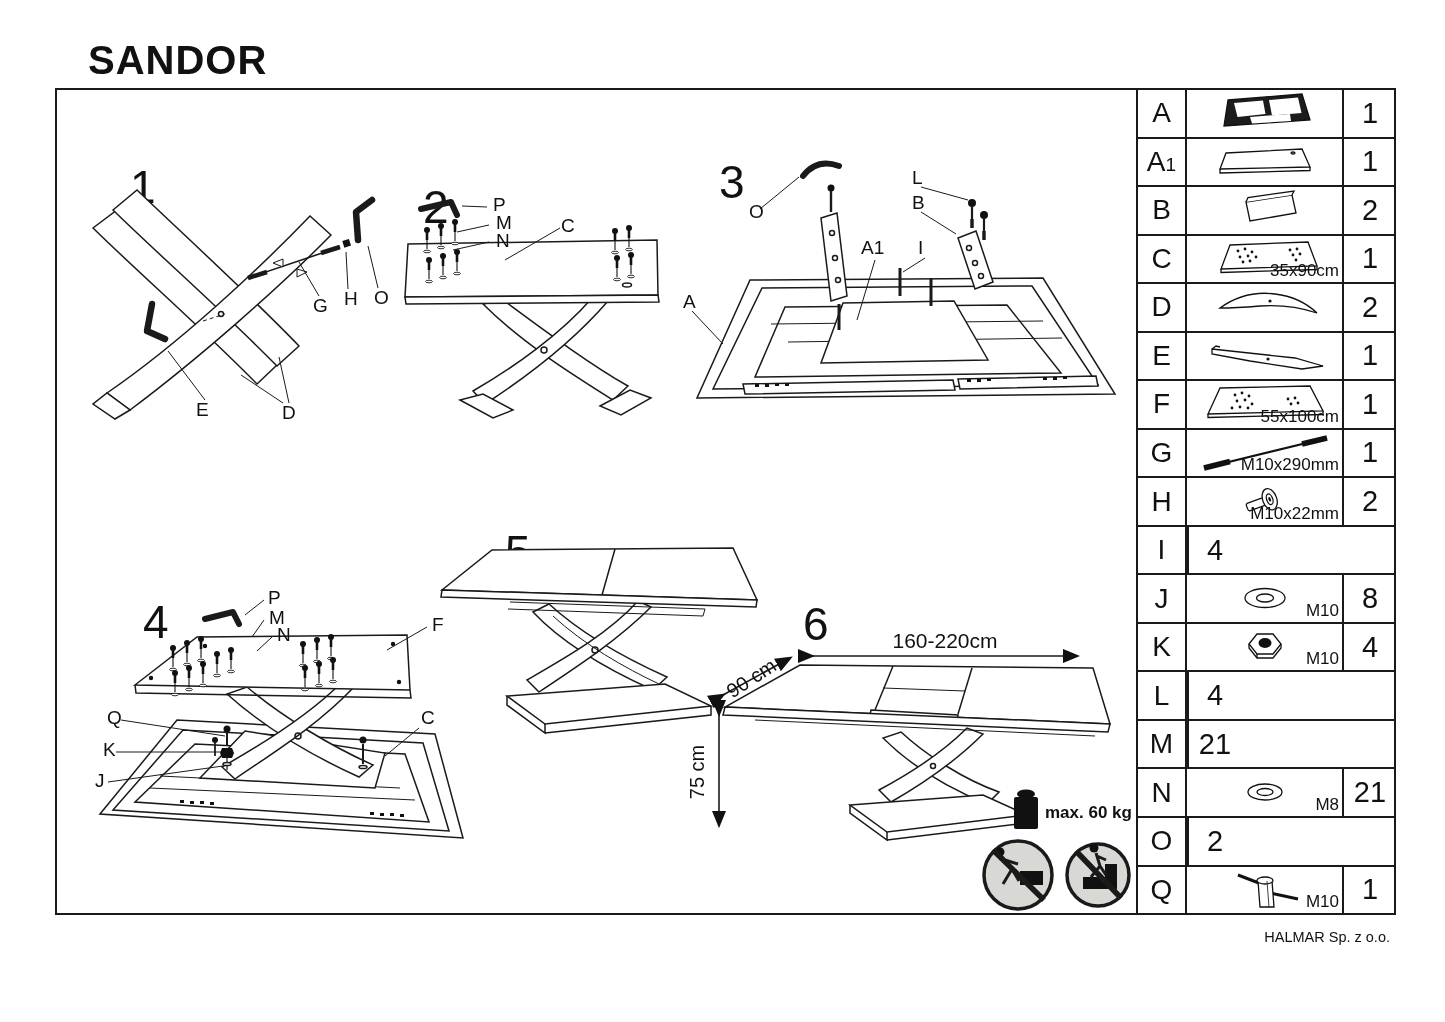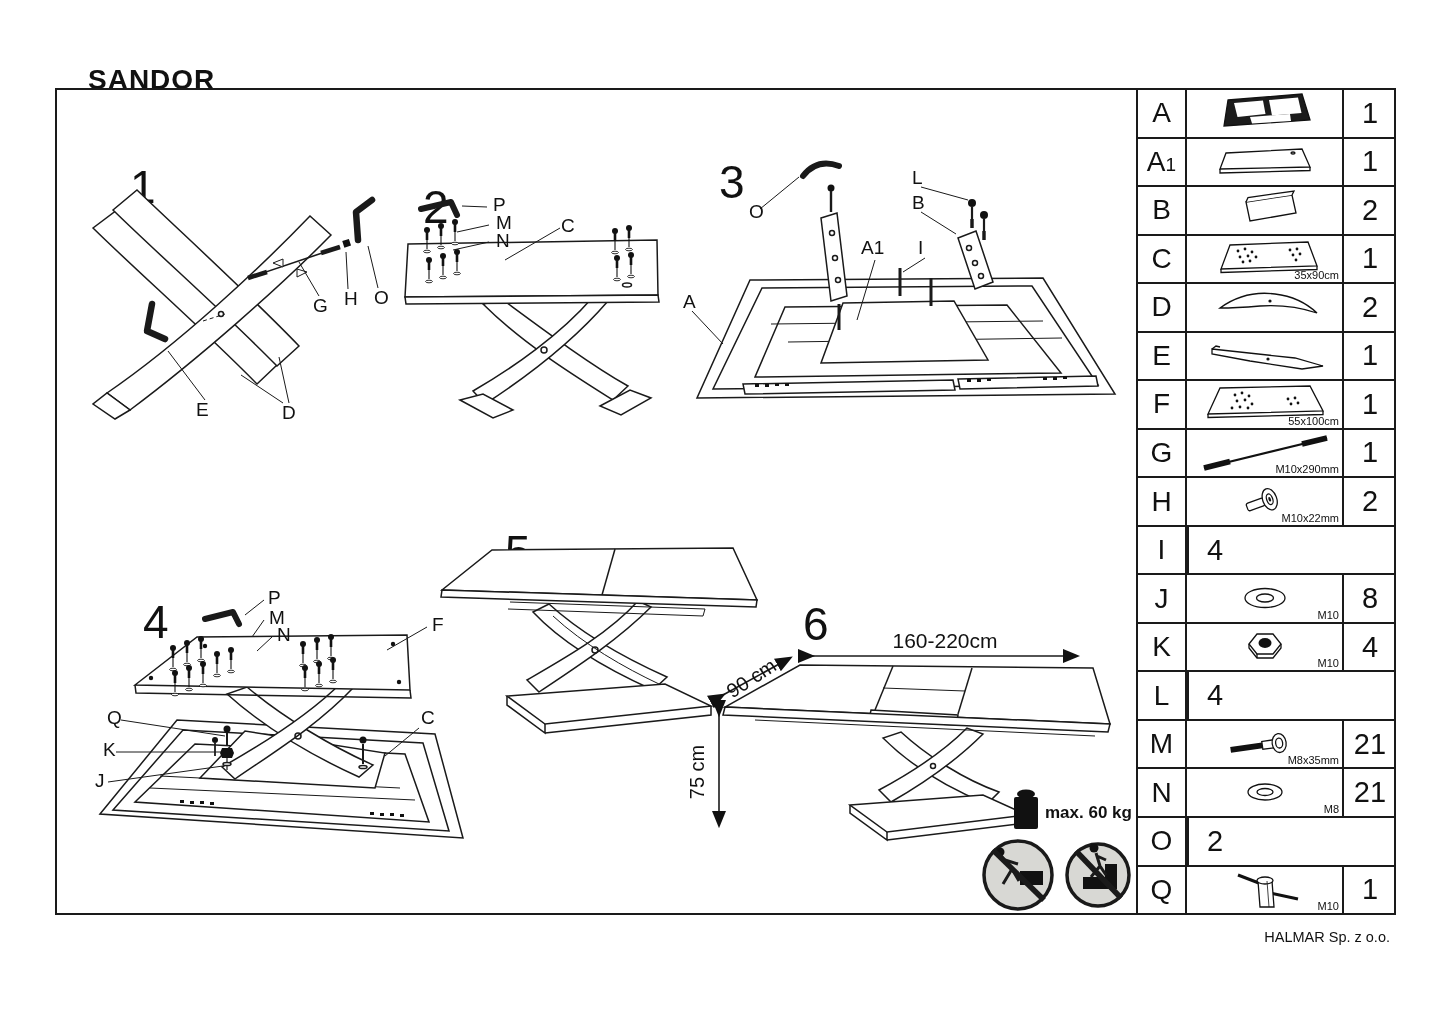--- a/index.html
+++ b/index.html
@@ -1,38 +1,38 @@
 <!DOCTYPE html>
 <html><head>
 <meta charset="utf-8">
 <style>
   html,body{margin:0;padding:0;background:#fff;}
   .page{position:relative;width:1445px;height:1022px;background:#fff;overflow:hidden;
         font-family:"Liberation Sans",sans-serif;color:#111;}
-  .title{position:absolute;left:88px;top:38px;font-size:28px;font-weight:bold;letter-spacing:1px;margin-top:26px;}
+  .title{position:absolute;left:88px;top:38px;font-size:40px;font-weight:bold;letter-spacing:1px;}
   .mainbox{position:absolute;left:55px;top:88px;width:1341px;height:827px;
            border:2px solid #1a1a1a;box-sizing:border-box;}
   .diagram-svg{position:absolute;left:55px;top:88px;}
   svg text{font-family:"Liberation Sans",sans-serif;fill:#111;}
   .stepnum{font-size:46px;}
   .lbl{font-size:19px;}
   .dim{font-size:20px;}
   .dimbig{font-size:21px;}
   .maxload{font-size:17px;font-weight:bold;}
   .parts{position:absolute;left:1136px;top:90px;width:258px;height:823px;
          border-left:2px solid #1a1a1a;display:flex;flex-direction:column;box-sizing:content-box;}
   .prow{flex:1;display:flex;border-bottom:2px solid #1a1a1a;min-height:0;}
   .prow:last-child{border-bottom:none;}
   .cell{box-sizing:border-box;}
   .cell.letter{width:49px;border-right:2px solid #1a1a1a;display:flex;align-items:center;
                justify-content:center;font-size:28px;}
   .cell.letter .sub{font-size:19px;align-self:flex-end;padding-bottom:9px;}
   .cell.icon{flex:1;position:relative;display:flex;align-items:center;justify-content:center;overflow:hidden;}
   .cell.icon svg{display:block;}
-  .spec{position:absolute;right:3px;bottom:1px;font-size:11px;}
+  .spec{position:absolute;right:3px;bottom:1px;font-size:17px;}
   .cell.qty{width:54px;border-left:2px solid #1a1a1a;display:flex;align-items:center;
             justify-content:center;font-size:29px;}
   .footer{position:absolute;left:90px;top:926px;width:1300px;text-align:right;
           font-size:14.5px;line-height:22px;}
 </style>
 </head>
 <body>
 
 <div class="page">
 
@@ -500,31 +500,20 @@
           <span class="spec">M10</span>
         </div>
         <div class="cell qty">4</div>
       </div>
       <div class="prow">
         <div class="cell letter">L</div>
         <div class="cell qty">4</div>
       </div>
       <div class="prow">
         <div class="cell letter">M</div>
-        <div class="cell icon">
-          <svg width="150" height="46" viewBox="0 0 150 46">
-            <g transform="rotate(-8 75 22)">
-              <line x1="40" y1="24" x2="72" y2="24" stroke="#111" stroke-width="6"></line>
-              <rect x="72" y="20" width="12" height="8" fill="#fff" stroke="#111" stroke-width="1.3"></rect>
-              <ellipse cx="89" cy="24" rx="7" ry="9.5" fill="#fff" stroke="#111" stroke-width="1.3"></ellipse>
-              <ellipse cx="89" cy="24" rx="3.5" ry="5" fill="none" stroke="#111" stroke-width="1.3"></ellipse>
-            </g>
-          </svg>
-          <span class="spec">M8x35mm</span>
-        </div>
         <div class="cell qty">21</div>
       </div>
       <div class="prow">
         <div class="cell letter">N</div>
         <div class="cell icon">
           <svg width="150" height="46" viewBox="0 0 150 46">
             <ellipse cx="75" cy="22" rx="17" ry="8" fill="#fff" stroke="#111" stroke-width="1.3"></ellipse>
             <ellipse cx="75" cy="22" rx="8" ry="3.5" fill="#fff" stroke="#111" stroke-width="1.3"></ellipse>
           </svg>
           <span class="spec">M8</span>

